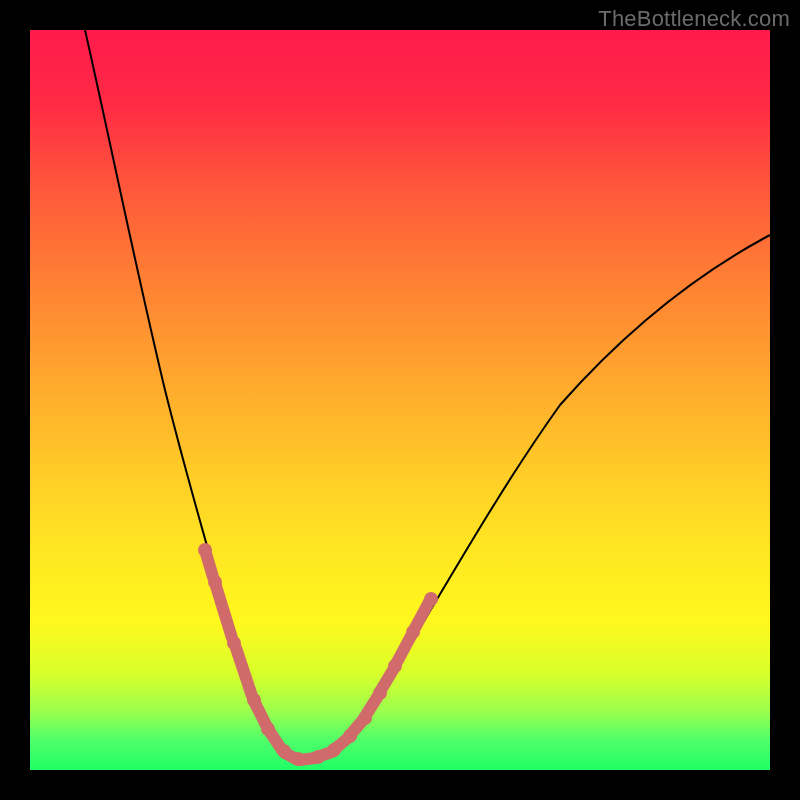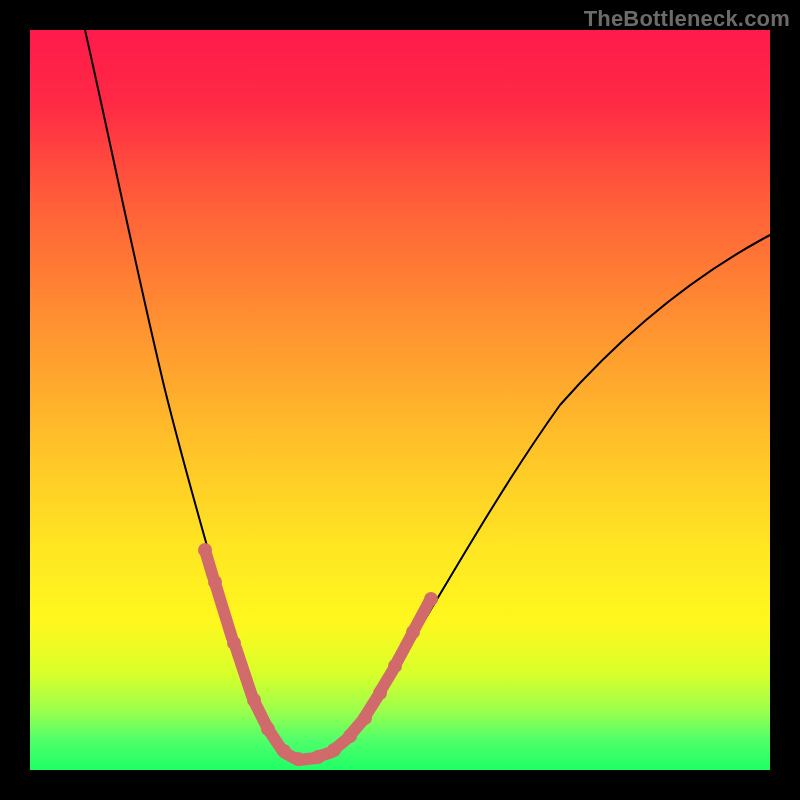--- a/index.html
+++ b/index.html
@@ -39,21 +39,21 @@
       #4fff6a 96%,
       #1fff66 100%
     );
   }
 
   .watermark {
     position: absolute;
     top: 6px;
     right: 10px;
     font-size: 22px;
-    font-weight: 700;
+    font-weight: 400;
     color: #6b6b6b;
     letter-spacing: 0.2px;
     user-select: none;
   }
 
   svg.curves {
     position: absolute;
     inset: 0;
   }
 

